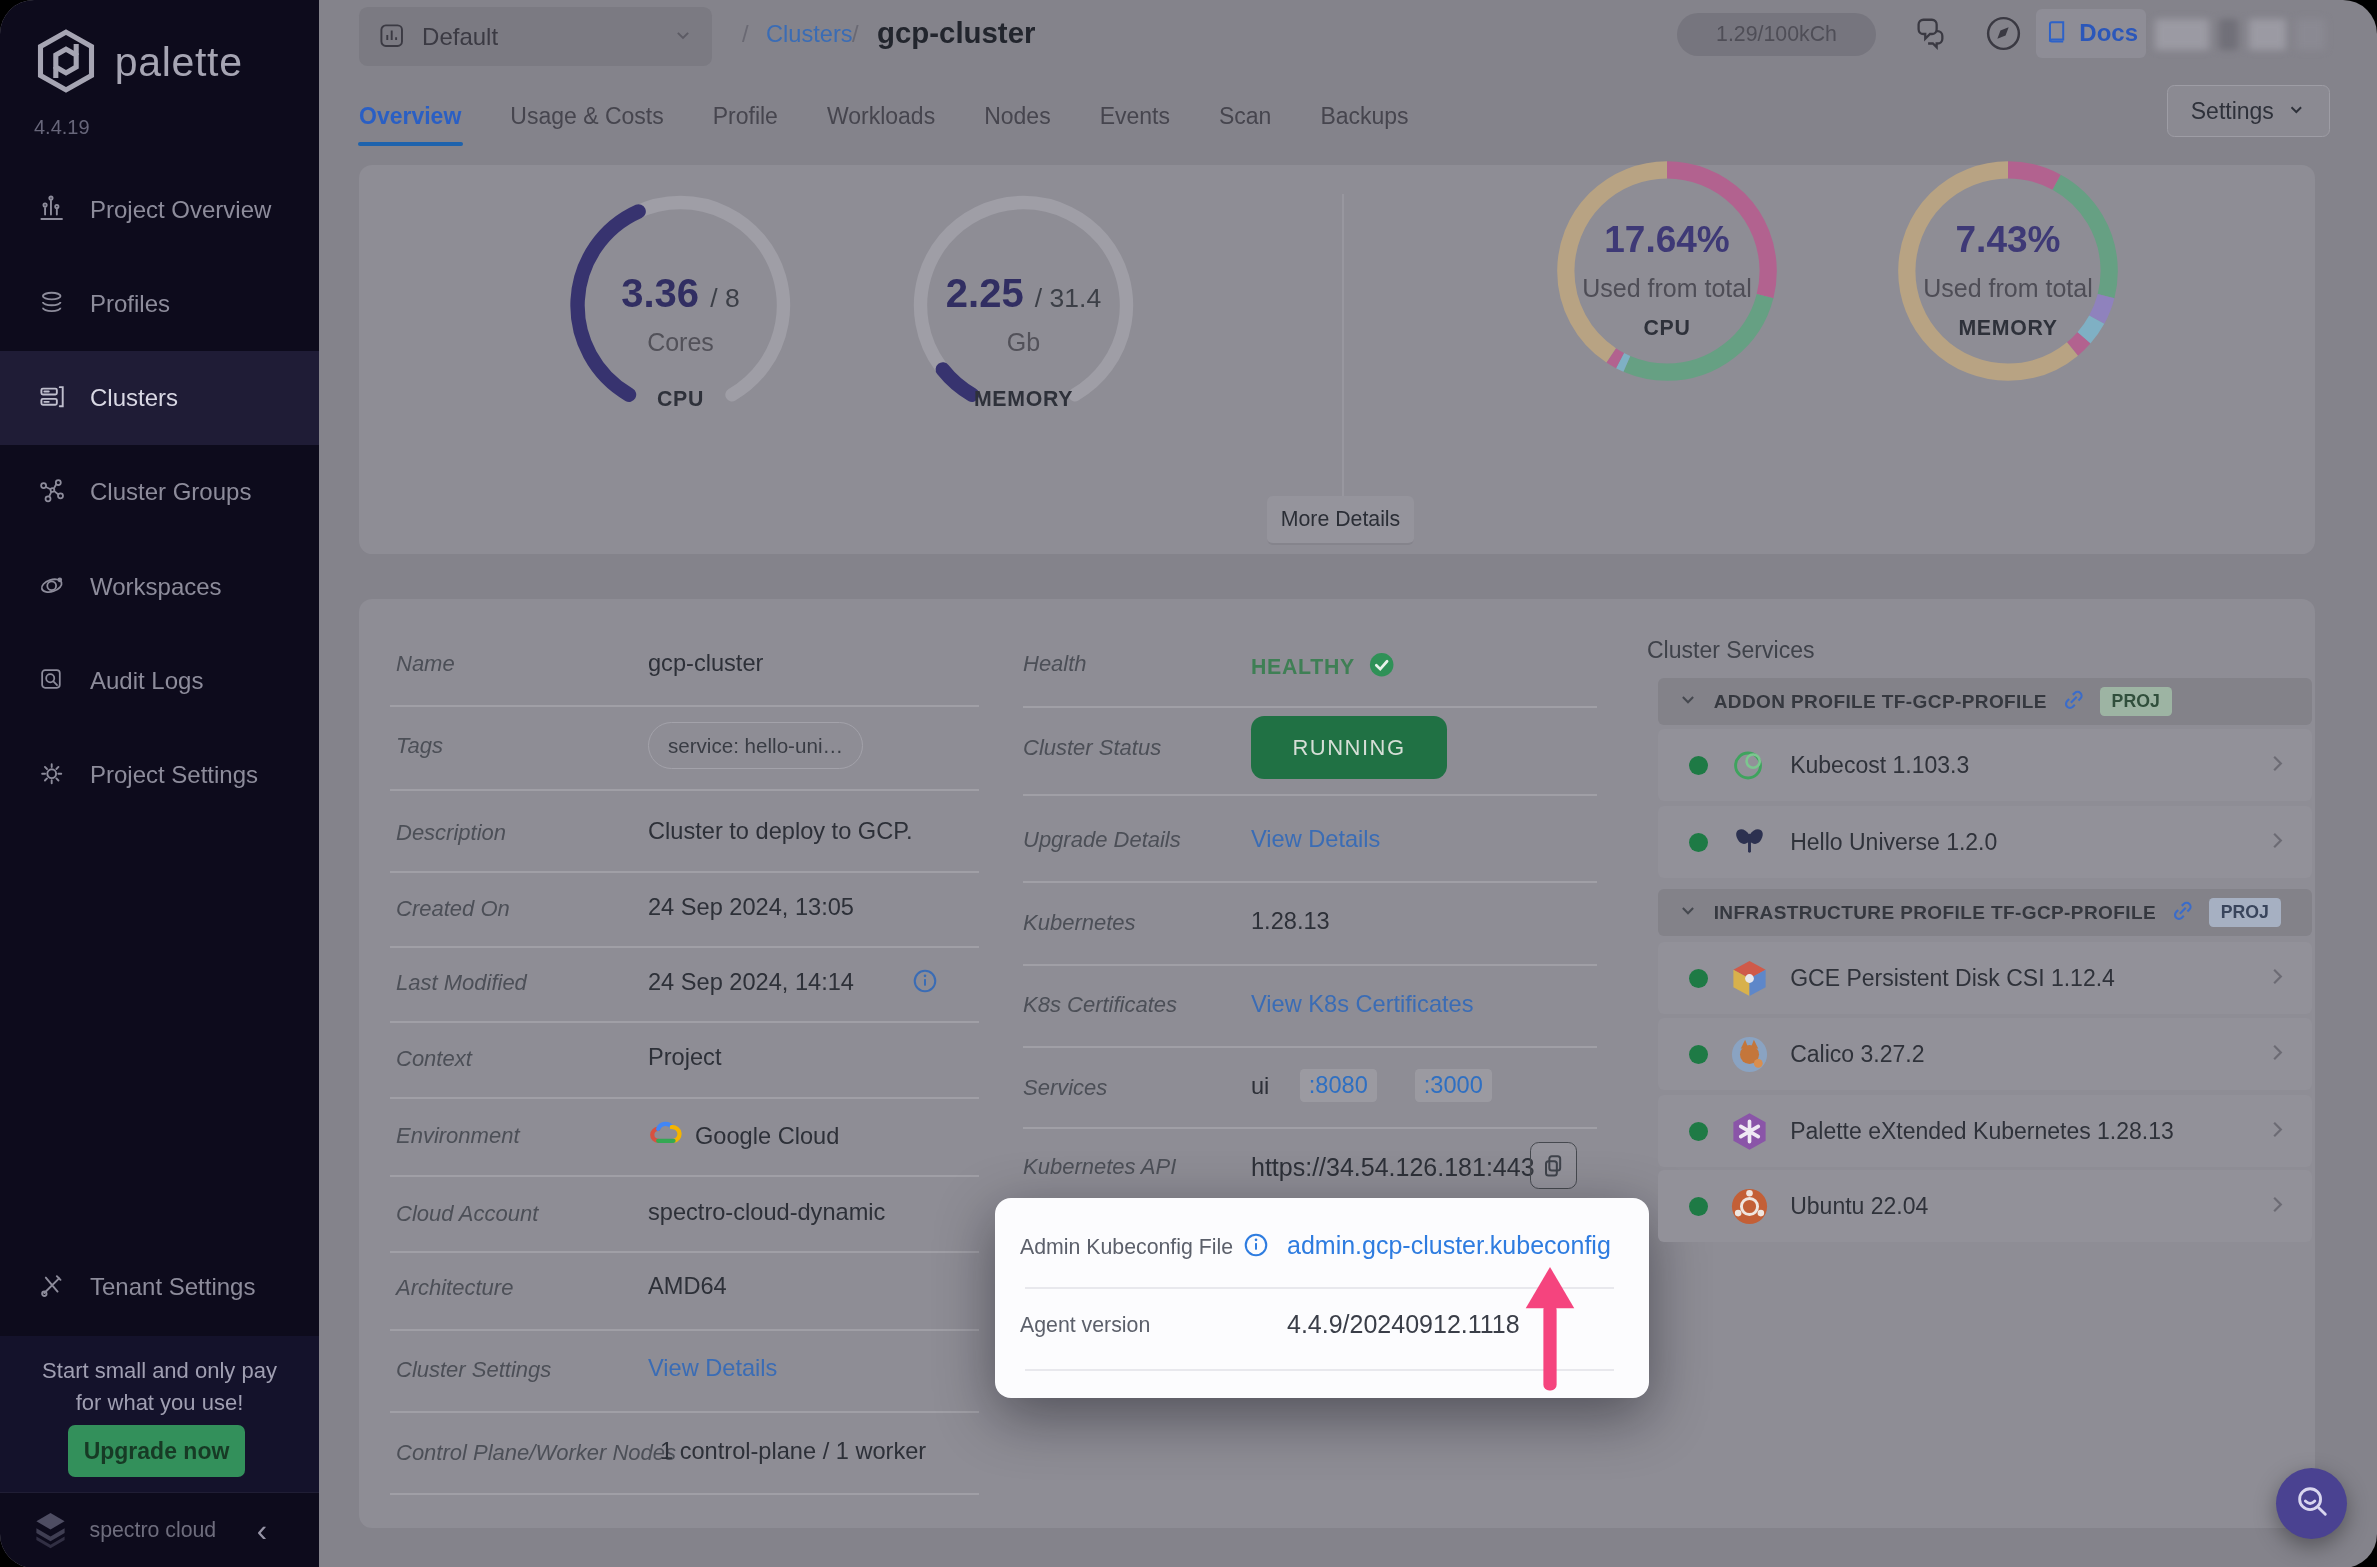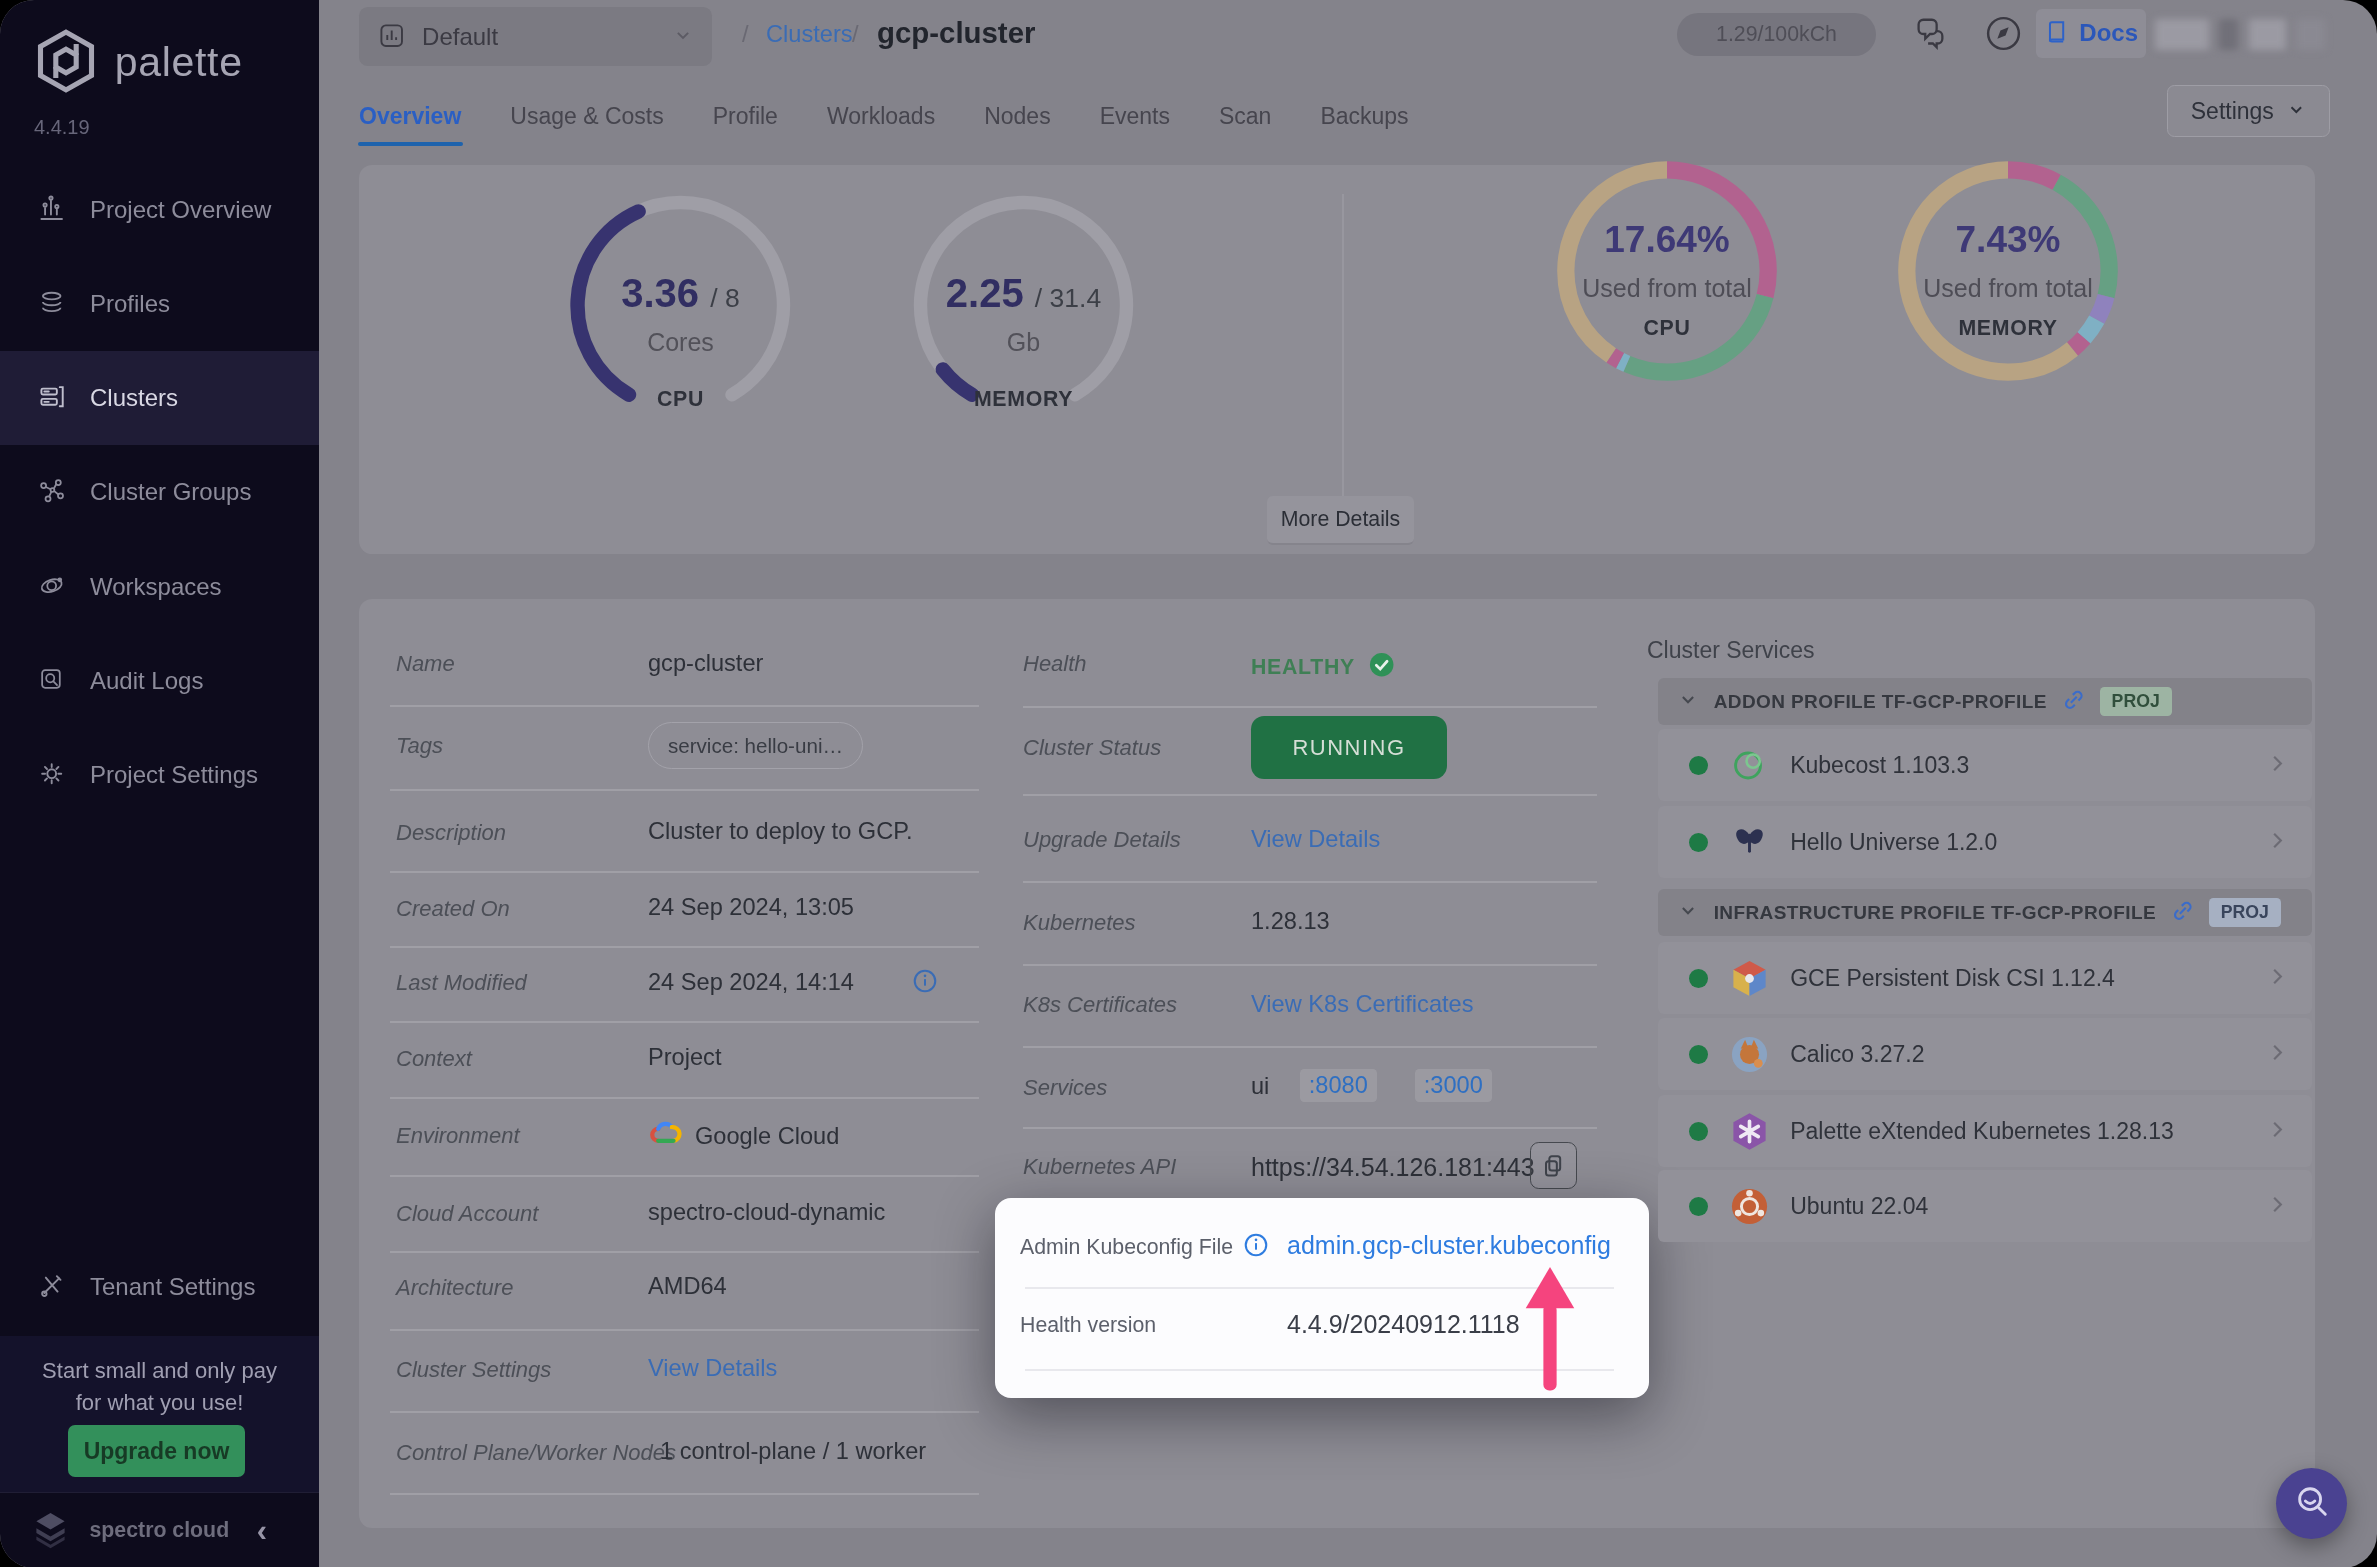--- a/index.html
+++ b/index.html
@@ -13,21 +13,21 @@
   .brand-row{position:absolute;left:32px;top:26.5px;display:flex;align-items:center;gap:14.7px;}
   .brand-text{font-size:41px;color:#a6a5b3;font-weight:500;letter-spacing:0.7px;}
   .version{position:absolute;left:34px;top:116px;font-size:20px;color:#67667a;}
   .nav-item{position:absolute;left:0;width:319px;height:94px;display:flex;align-items:center;gap:23.6px;padding-left:37px;cursor:pointer;}
   .nav-item .lbl{font-size:24px;color:#8d8c9b;}
   .nav-item.active{background:#1f1c36;}
   .nav-item.active .lbl{color:#d9d8e4;}
   .promo{position:absolute;left:0;top:1336px;width:319px;height:156px;background:#14122b;text-align:center;}
   .promo-line{font-size:22px;color:#a09fb2;line-height:32px;}
   .upgrade-btn{position:absolute;left:68px;top:89px;width:177px;height:52px;border-radius:7px;background:#33905b;color:#173a25;font-size:23px;font-weight:600;display:flex;align-items:center;justify-content:center;cursor:pointer;}
-  .side-footer{position:absolute;left:0;top:1492px;width:319px;height:76px;border-top:1.5px solid #201e35;display:flex;align-items:center;font-weight:bold;}
+  .side-footer{position:absolute;left:0;top:1492px;width:319px;height:76px;border-top:1.5px solid #201e35;display:flex;align-items:center;}
   .footer-brand{font-size:21.3px;color:#6e6d7d;margin-left:16px;}
   .collapse{position:absolute;right:52px;font-size:31px;color:#9694a6;cursor:pointer;line-height:1;}
 
   
   .default-pill{position:absolute;left:359px;top:7.4px;width:353px;height:59px;border-radius:8.8px;background:#7b7a82;display:flex;align-items:center;padding:0 17.7px;cursor:pointer;}
   .default-pill .lbl{font-size:24px;color:#3b3a43;margin-left:16px;}
   .crumb{position:absolute;top:20.6px;font-size:23.6px;}
   .crumb-sep{color:#6a6973;}
   .crumb-link{color:#3a6cb5;cursor:pointer;}
   .crumb-cur{color:#22252d;font-weight:700;font-size:29.4px;top:16px;}
@@ -394,21 +394,21 @@
 
   <div class="spotlight"></div>
   <span class="sp-label" style="left:1020px;top:1235px">Admin Kubeconfig File</span>
   <span class="abs" style="left:1242px;top:1231px"><svg width="28" height="28" viewBox="0 0 30 30" fill="none" stroke="#2e7ce0" stroke-width="2.2">
           <circle cx="15" cy="15" r="11"></circle>
           <path d="M15 13v7"></path>
           <circle cx="15" cy="9.5" r="1.4" fill="#2e7ce0" stroke="none"></circle>
         </svg></span>
   <span class="sp-link" style="left:1287px;top:1231px">admin.gcp-cluster.kubeconfig</span>
   <div class="sp-div" style="left:1025px;width:589px;top:1287px"></div>
-  <span class="sp-label" style="left:1020px;top:1313px">Health version</span>
+  <span class="sp-label" style="left:1020px;top:1313px">Agent version</span>
   <span class="sp-value" style="left:1287px;top:1310px">4.4.9/20240912.1118</span>
   <div class="sp-div" style="left:1025px;width:589px;top:1369px"></div>
   <span class="abs" style="left:1524px;top:1267px">
     <svg width="52" height="125" viewBox="0 0 70 170">
           <polygon points="35,0 68,56 2,56" fill="#f5447e"></polygon>
           <rect x="26" y="50" width="18" height="118" rx="8" fill="#f5447e"></rect>
         </svg>
   </span>
 
   <span class="cp-title">Cluster Services</span>

